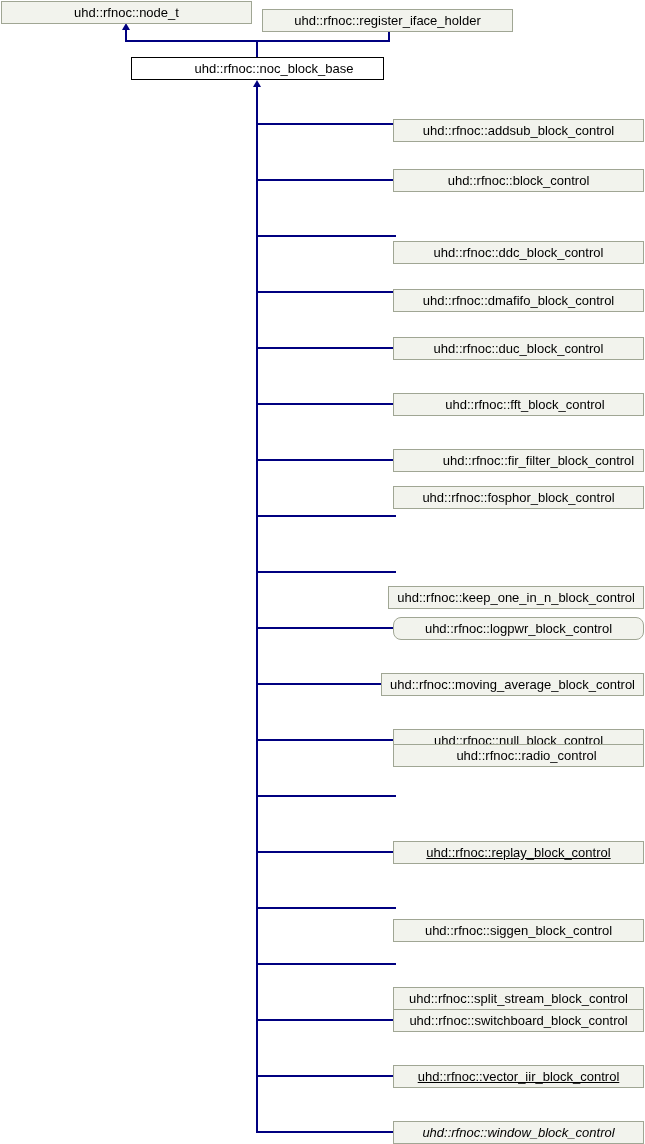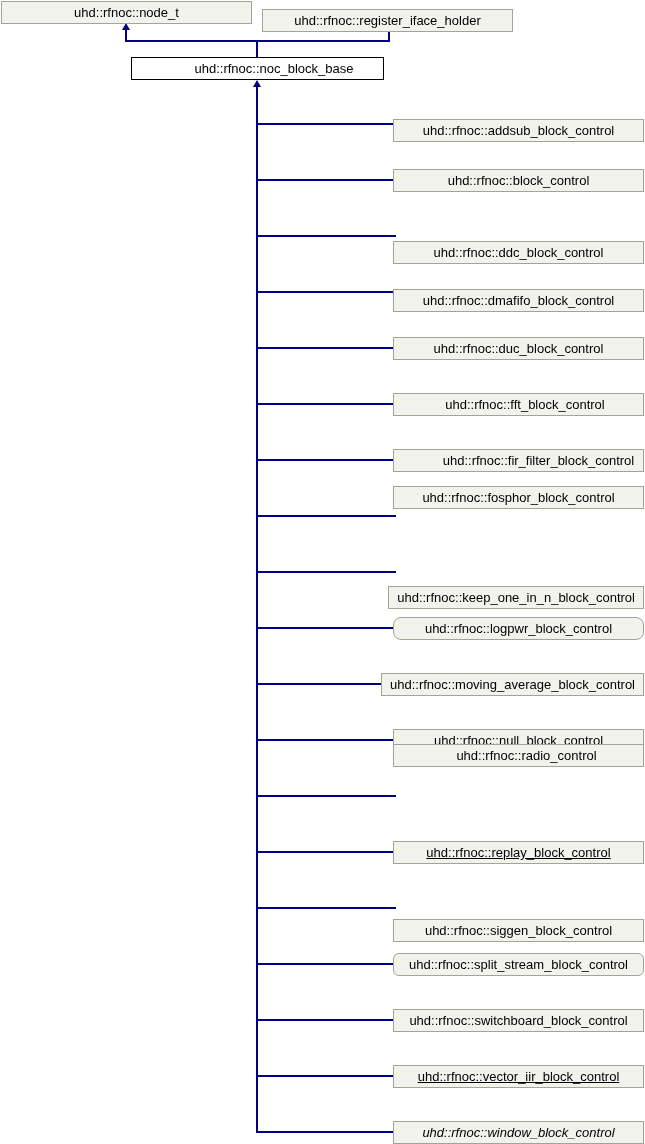--- a/index.html
+++ b/index.html
@@ -137,21 +137,21 @@
   </div>
       <div class="edge" style="left: 256px; top: 851px; width: 140px; height: 2px;"></div>
       <div class="node child" style="top: 841px; text-decoration: underline;">
     <span>uhd::rfnoc::replay_block_control</span>
   </div>
       <div class="edge" style="left: 256px; top: 907px; width: 140px; height: 2px;"></div>
       <div class="node child" style="top: 899px; margin-top: 20px;">
     <span>uhd::rfnoc::siggen_block_control</span>
   </div>
       <div class="edge" style="left: 256px; top: 963px; width: 140px; height: 2px;"></div>
-      <div class="node child" style="top: 953px; border-radius: 6px;">
+      <div class="node child" style="top: 987px;">
     <span>uhd::rfnoc::split_stream_block_control</span>
   </div>
       <div class="edge" style="left: 256px; top: 1019px; width: 140px; height: 2px;"></div>
       <div class="node child" style="top: 1009px;">
     <span>uhd::rfnoc::switchboard_block_control</span>
   </div>
       <div class="edge" style="left: 256px; top: 1075px; width: 140px; height: 2px;"></div>
       <div class="node child" style="top: 1065px; text-decoration: underline;">
     <span>uhd::rfnoc::vector_iir_block_control</span>
   </div>

